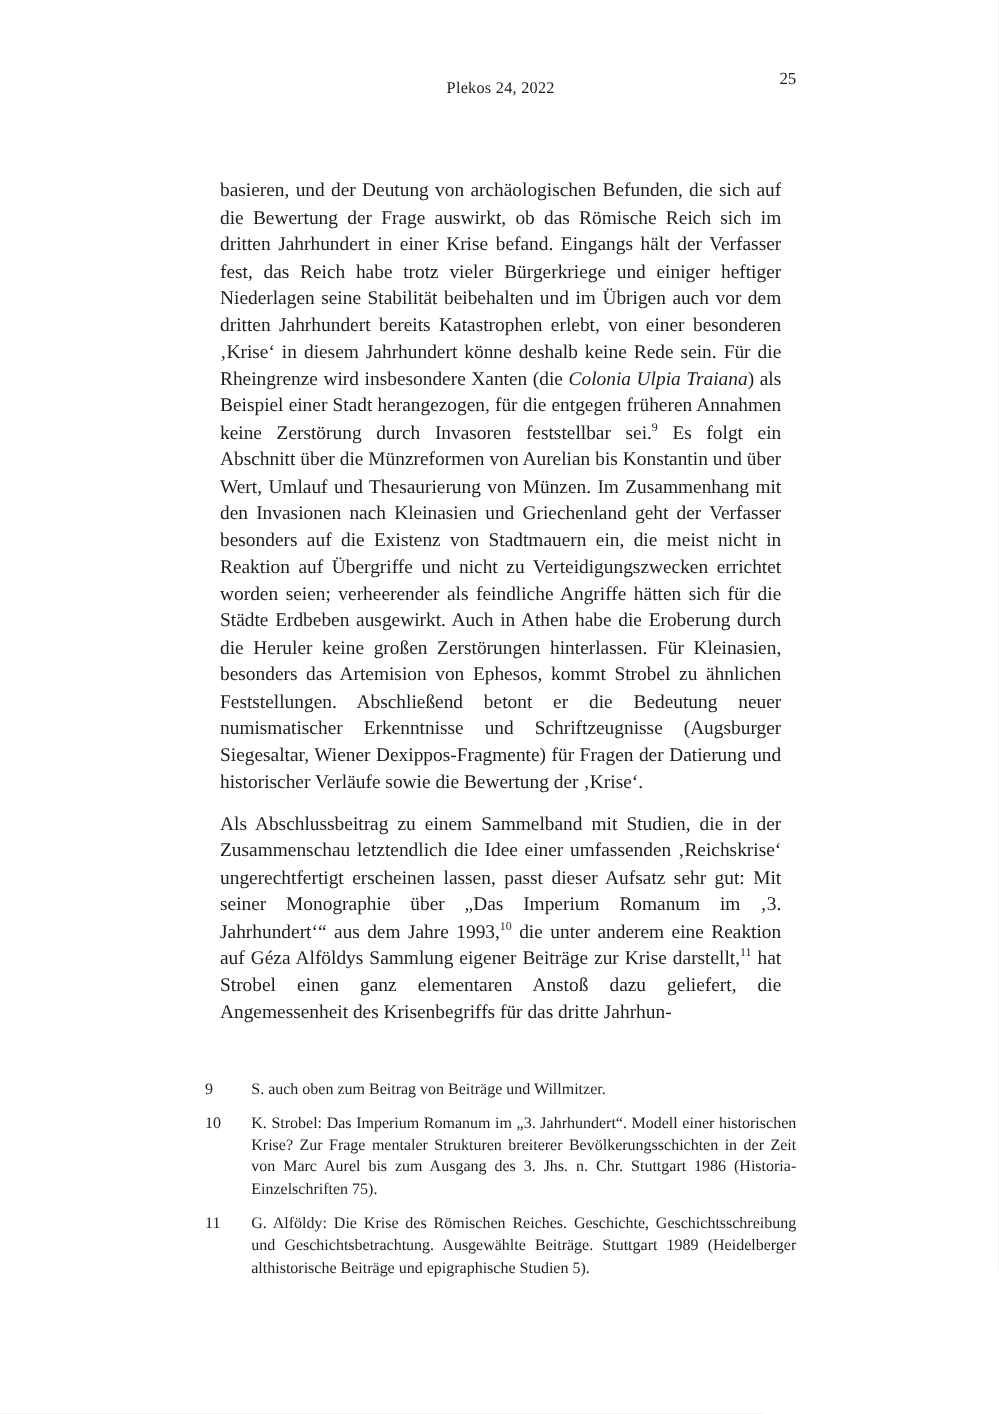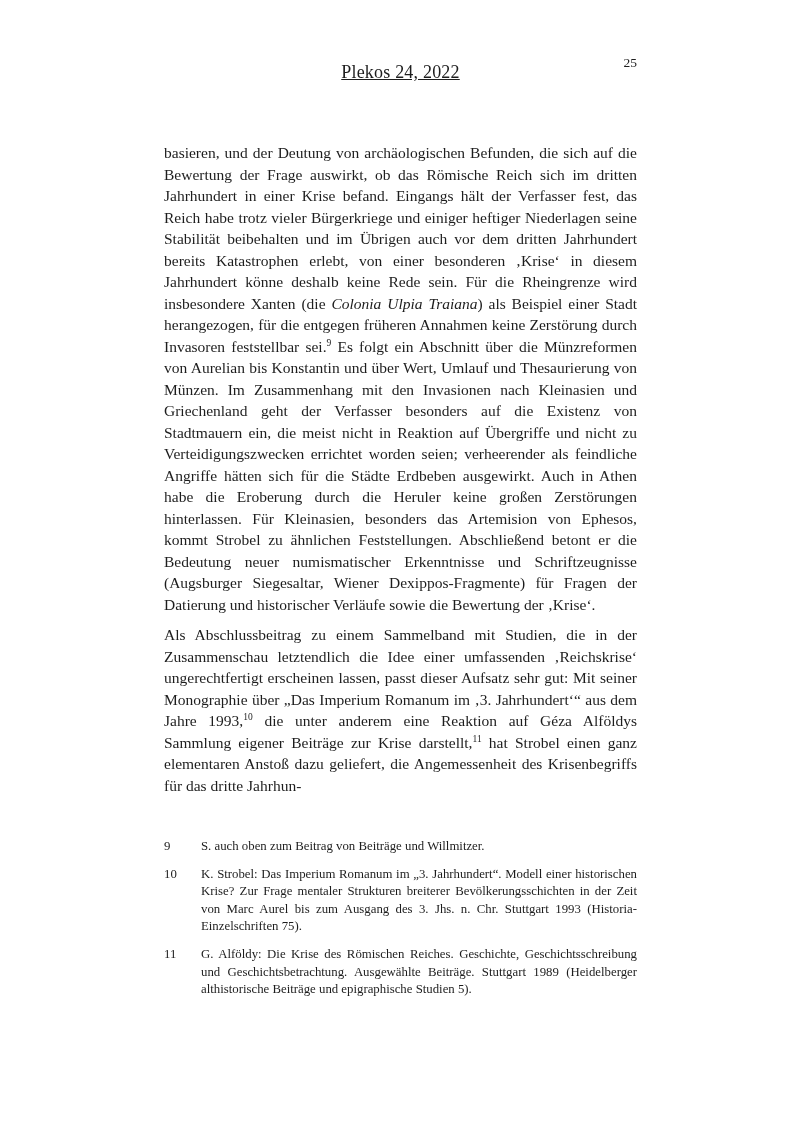--- a/index.html
+++ b/index.html
@@ -24,32 +24,31 @@
     width: 473px;
   }
   .header {
     position: relative;
     height: 22px;
     margin-bottom: 58px;
   }
   .running-title {
     display: block;
     text-align: center;
-    font-size: 18px;
+    font-size: 13px;
     letter-spacing: 0.2px;
-    text-decoration: underline;
   }
   .page-number {
     position: absolute;
     right: 0;
     top: -7px;
     font-size: 13.5px;
   }
   .body-para {
-    margin: 0;
+    margin: 12px;
     font-size: 15.5px;
     line-height: 21.5px;
     text-align: justify;
     hyphens: auto;
     -webkit-hyphens: auto;
   }
   .body-para.second {
     margin-top: 9px;
   }
   .fnref {
@@ -100,21 +99,21 @@
 
     <div class="footnotes">
 
       <div class="footnote">
         <span class="fn-num">9</span>
         <span class="fn-text">S. auch oben zum Beitrag von Beiträge und Willmitzer.</span>
       </div>
 
       <div class="footnote">
         <span class="fn-num">10</span>
-        <span class="fn-text">K. Strobel: Das Imperium Romanum im „3. Jahrhundert“. Modell einer historischen Krise? Zur Frage mentaler Strukturen breiterer Bevölkerungsschichten in der Zeit von Marc Aurel bis zum Ausgang des 3. Jhs. n. Chr. Stuttgart 1993 (Historia-Einzelschriften 75).</span>
+        <span class="fn-text">K. Strobel: Das Imperium Romanum im „3. Jahrhundert“. Modell einer historischen Krise? Zur Frage mentaler Strukturen breiterer Bevölkerungsschichten in der Zeit von Marc Aurel bis zum Ausgang des 3. Jhs. n. Chr. Stuttgart 1986 (Historia-Einzelschriften 75).</span>
       </div>
 
       <div class="footnote">
         <span class="fn-num">11</span>
         <span class="fn-text">G. Alföldy: Die Krise des Römischen Reiches. Geschichte, Geschichtsschreibung und Geschichtsbetrachtung. Ausgewählte Beiträge. Stuttgart 1989 (Heidelberger althistorische Beiträge und epigraphische Studien 5).</span>
       </div>
 
     </div>
   </div>
 </div>

